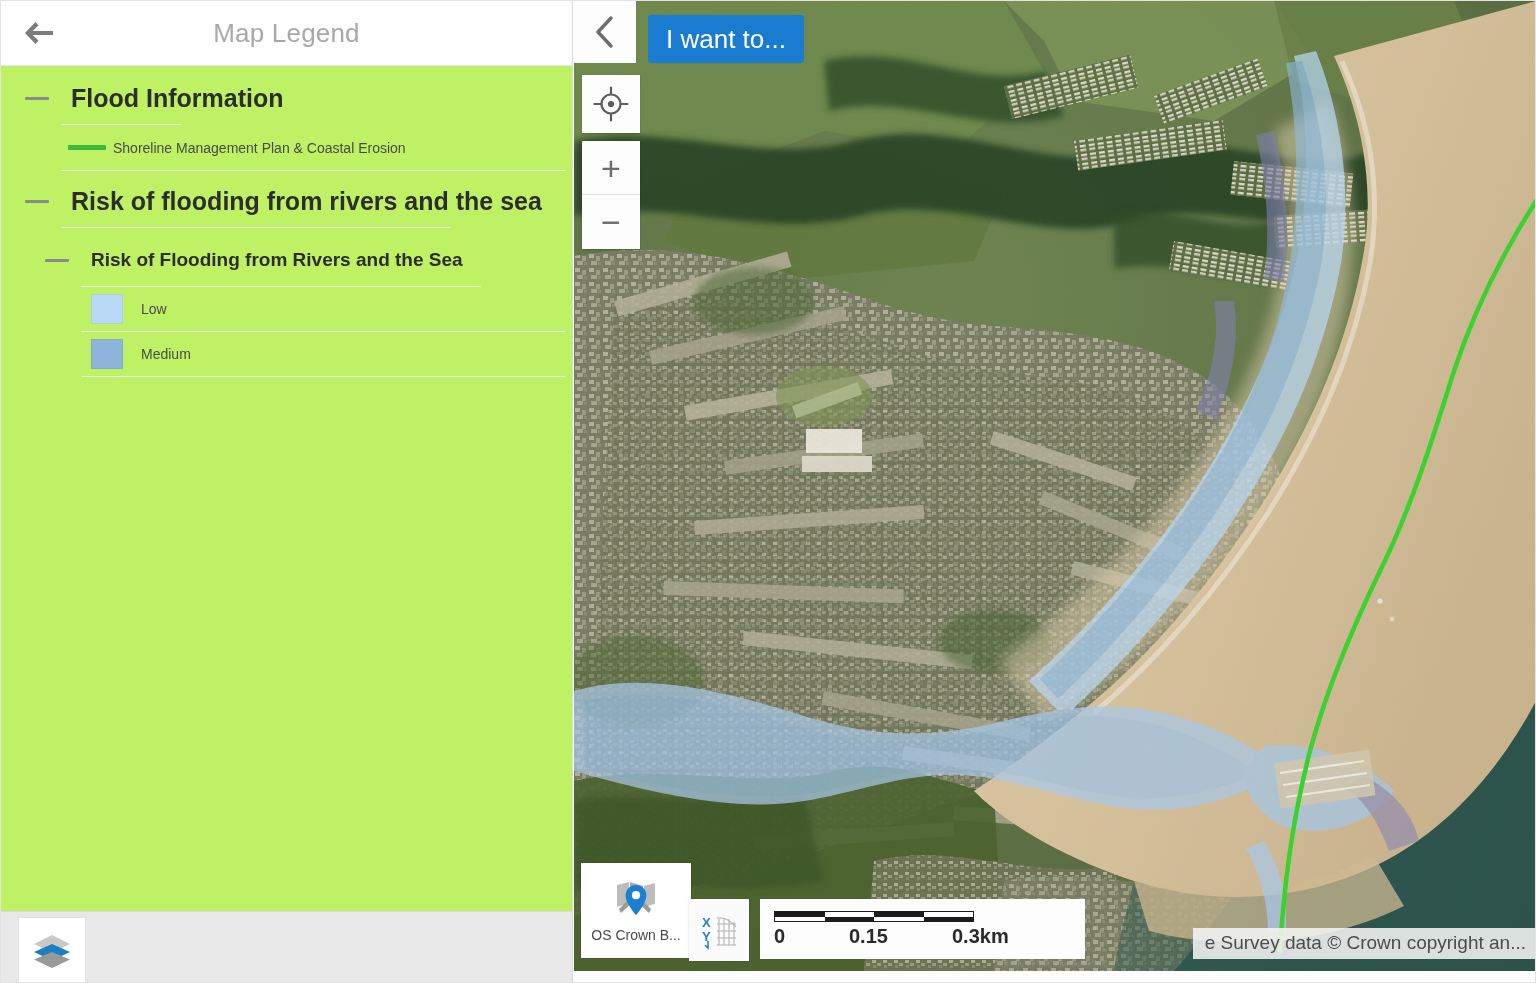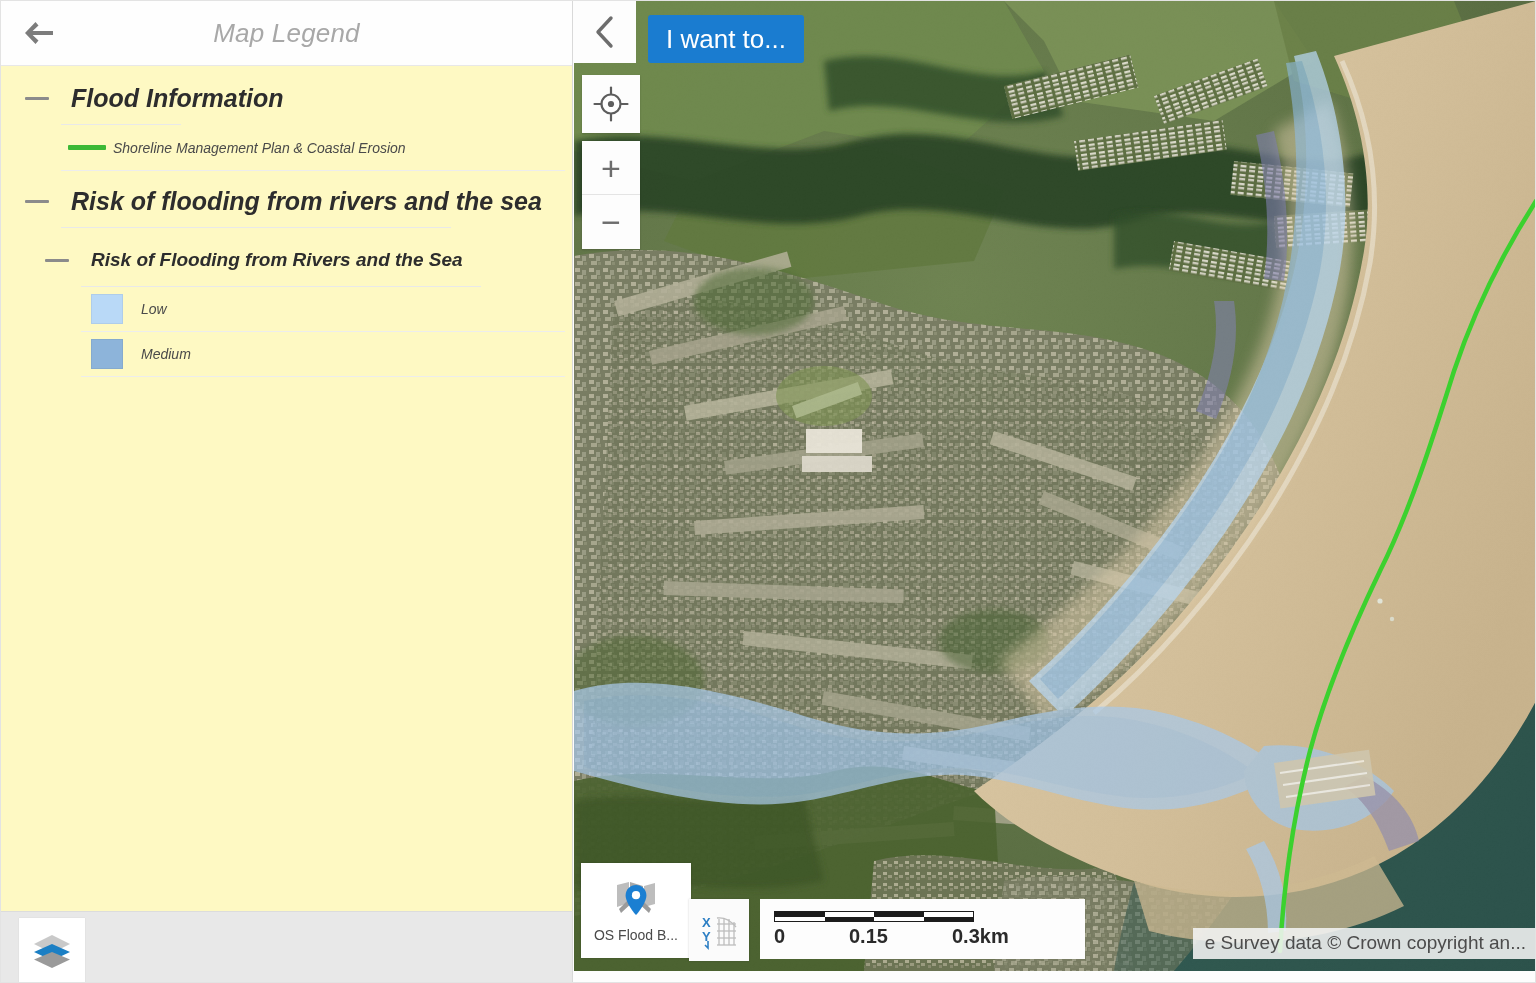--- a/index.html
+++ b/index.html
@@ -15,24 +15,23 @@
     background: #fdfdfd;
     border: 1px solid #e3e3e3;
     overflow: hidden;
   }
 
   
   #legend-panel {
     position: absolute;
     left: 0; top: 0;
     width: 572px; height: 983px;
-    background: #fef9c3;
+    background: #bef264;
     border-right: 1px solid #d9d9d9;
     overflow: hidden;
-    font-style: italic;
   }
   .panel-header {
     position: relative;
     height: 65px;
     background: #fefefe;
     border-bottom: 1px solid #e8e8e8;
     display: flex; align-items: center;
   }
   .back-arrow-btn {
     position: absolute; left: 16px; top: 10px;
@@ -572,21 +571,21 @@
         <svg width="46" height="44" viewBox="0 0 46 44" aria-hidden="true">
           <path d="M4 6 L16 3 L16 24 L4 28 Z" fill="#bdbdbd"></path>
           <path d="M17 3 L30 7 L30 28 L17 24 Z" fill="#a9a9a9"></path>
           <path d="M31 7 L42 4 L42 25 L31 28 Z" fill="#bdbdbd"></path>
           <path d="M6 30 L22 14 L38 30 L36 34 L22 21 L8 34 Z" fill="#9b9b9b"></path>
           <path d="M23 6 C17.2 6 12.6 10.6 12.6 16.4 C12.6 24.2 23 36 23 36 C23 36 33.4 24.2 33.4 16.4
                    C33.4 10.6 28.8 6 23 6 Z" fill="#1b7fd2"></path>
           <circle cx="23" cy="16.2" r="4.1" fill="#ffffff"></circle>
         </svg>
       </div>
-      <div class="basemap-label">OS Flood B...</div>
+      <div class="basemap-label">OS Crown B...</div>
     </div>
 
     <div class="xy-btn">
       <svg width="42" height="44" viewBox="0 0 42 44" aria-hidden="true">
         <g stroke="#bdbdbd" stroke-width="1.3" fill="none">
           <path d="M19 10 C26 9 33 13 38 19"></path>
           <path d="M19 16 H38"></path>
             <path d="M19 23 H38"></path>
             <path d="M19 30 H38"></path>
             <path d="M19 37 H38"></path>

